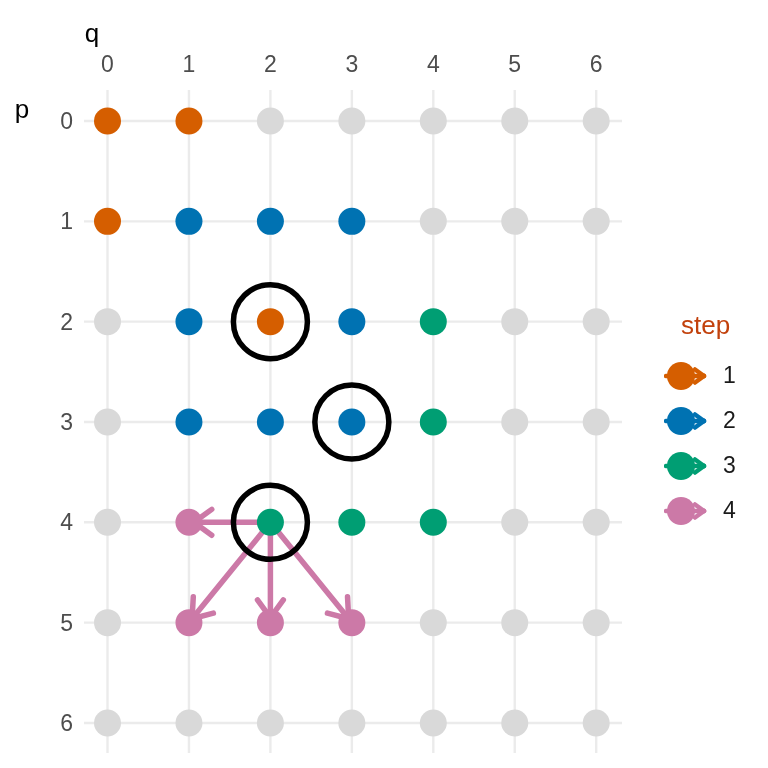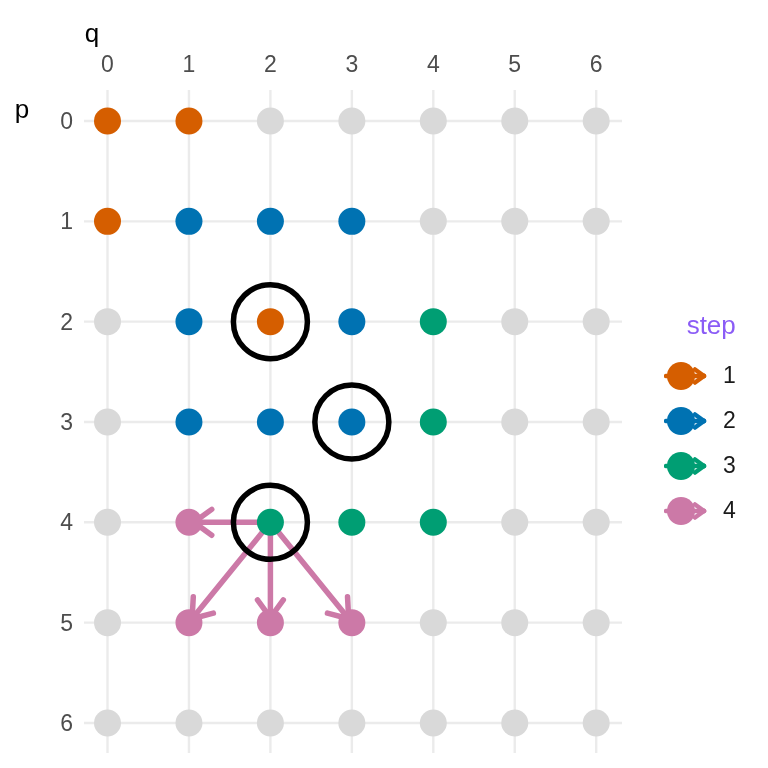--- a/index.html
+++ b/index.html
@@ -27,24 +27,23 @@
   }
   .tick-label.x { transform: translate(-50%, -50%); }
   .tick-label.y { text-align: right; width: 50px; transform: translate(0, -50%); }
   #legend {
     position: absolute;
     left: 664px;
     top: 311px;
   }
   #legend-title {
     font-size: 26px;
-    color: #8b5cf6;
-    margin: 0 0 14px 3px;
+    color: #c2410c;
+    margin: 0 0 14px 17px;
     line-height: 28px;
-    text-align: right;
   }
   .legend-item {
     display: flex;
     align-items: center;
     height: 45px;
   }
   .legend-glyph { display: block; }
   .legend-label {
     font-size: 23px;
     color: #1a1a1a;

